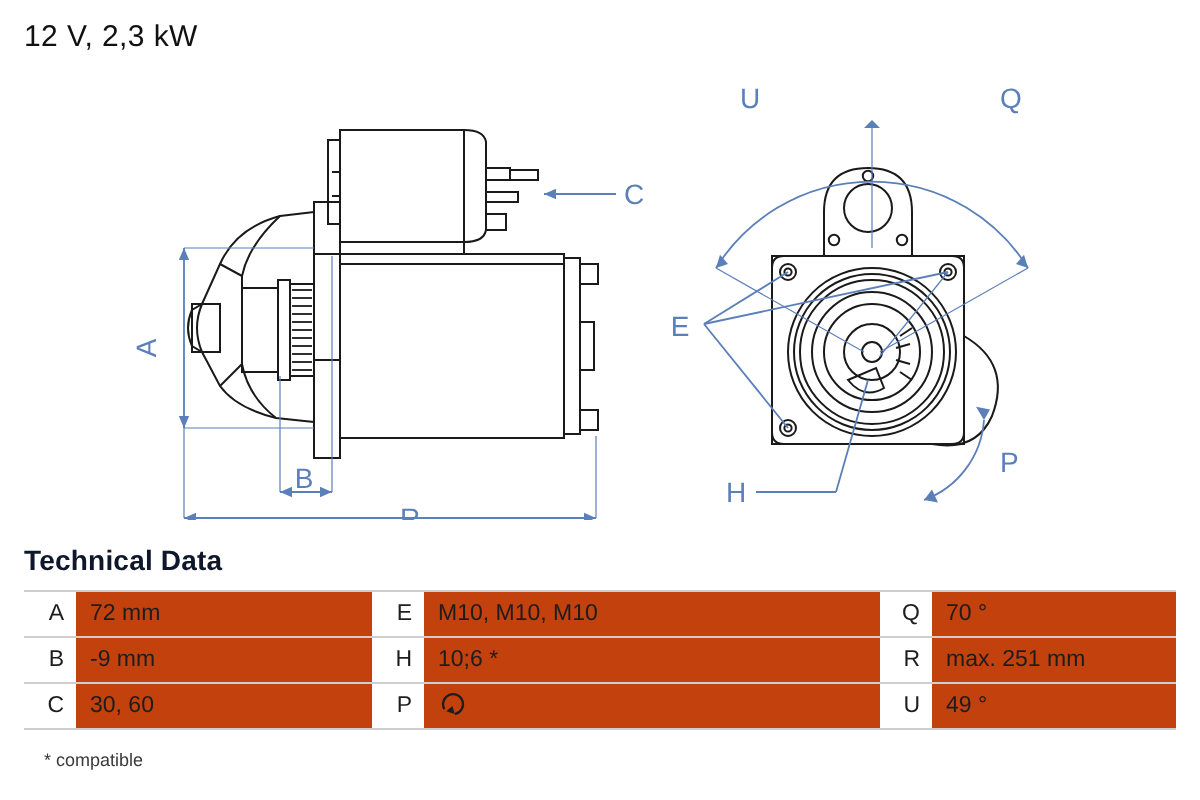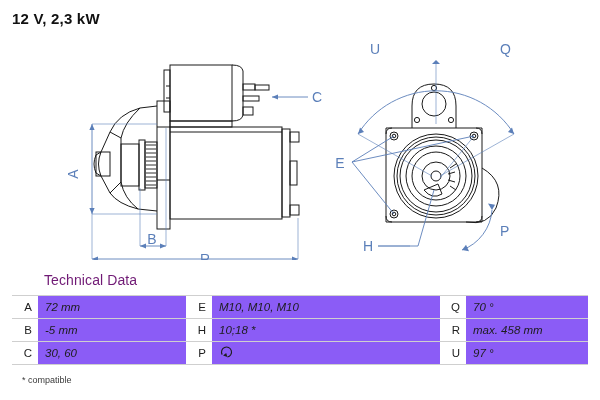--- a/index.html
+++ b/index.html
@@ -7,34 +7,33 @@
     width:600px;height:400px;
     background:#ffffff;
     font-family:"Liberation Sans","DejaVu Sans",sans-serif;
     color:#1a1a1a;
     overflow:hidden;
     position:relative;
   }
   
   #title{
     position:absolute;left:12px;top:10px;
-    font-size:15px;font-weight:700;color:#111;
+    font-size:15px;font-weight:400;color:#111;
     letter-spacing:.2px;
   }
   
   #drawing{
     position:absolute;left:0;top:28px;width:600px;height:232px;
   }
   #drawing svg{display:block;}
   
   #tdTitle{
     position:absolute;left:12px;top:272px;
-    font-size:14px;font-weight:400;color:#701a75;
+    font-size:14px;font-weight:700;color:#0f172a;
     letter-spacing:.1px;
-    margin-left:32px;
   }
   #table{
     position:absolute;left:12px;top:295px;width:576px;
   }
   table{border-collapse:collapse;width:100%;table-layout:fixed;font-size:11.5px;}
   table tr{height:23px;}
   table td{
     padding:0 0 0 7px;
     vertical-align:middle;
     border-top:1px solid #cfcfcf;
@@ -42,21 +41,21 @@
     color:#1d1d1d;
     white-space:nowrap;
     overflow:hidden;
   }
   td.k{
     background:#ffffff;
     text-align:right;
     padding:0 6px 0 0;
     color:#1d1d1d;
   }
-  td.v{background:#8b5cf6;font-style:italic;}
+  td.v{background:#c2410c;}
   
   col.c-k1{width:26px;}  col.c-v1{width:148px;}
   col.c-k2{width:26px;}  col.c-v2{width:228px;}
   col.c-k3{width:26px;}  col.c-v3{width:122px;}
   #foot{
     position:absolute;left:22px;top:375px;
     font-size:9px;color:#3a3a3a;
   }
   .rot-icon{display:inline-block;vertical-align:-3px;}
 </style>
@@ -231,38 +230,38 @@
     <tr>
       <td class="k">A</td>
       <td class="v">72 mm</td>
       <td class="k">E</td>
       <td class="v">M10, M10, M10</td>
       <td class="k">Q</td>
       <td class="v">70 °</td>
     </tr>
     <tr>
       <td class="k">B</td>
-      <td class="v">-5 mm</td>
+      <td class="v">-9 mm</td>
       <td class="k">H</td>
-      <td class="v">10;18 *</td>
+      <td class="v">10;6 *</td>
       <td class="k">R</td>
-      <td class="v">max. 458 mm</td>
+      <td class="v">max. 251 mm</td>
     </tr>
     <tr>
       <td class="k">C</td>
       <td class="v">30, 60</td>
       <td class="k">P</td>
       <td class="v">
         <span class="rot-icon">
           <svg width="14" height="14" viewBox="0 0 14 14" fill="none" stroke="#1d1d1d" stroke-width="1.1">
             <path d="M3.2 9.6 A5 5 0 1 1 8.4 12"></path>
             <path d="M8.4 12 l-4.3 -1.4 l3.1 -2.6 z" fill="#1d1d1d" stroke="none"></path>
           </svg>
         </span>
       </td>
       <td class="k">U</td>
-      <td class="v">97 °</td>
+      <td class="v">49 °</td>
     </tr>
   </tbody>
 </table>
 </div>
 
 <div id="foot">* compatible</div>
 
 </body></html>

